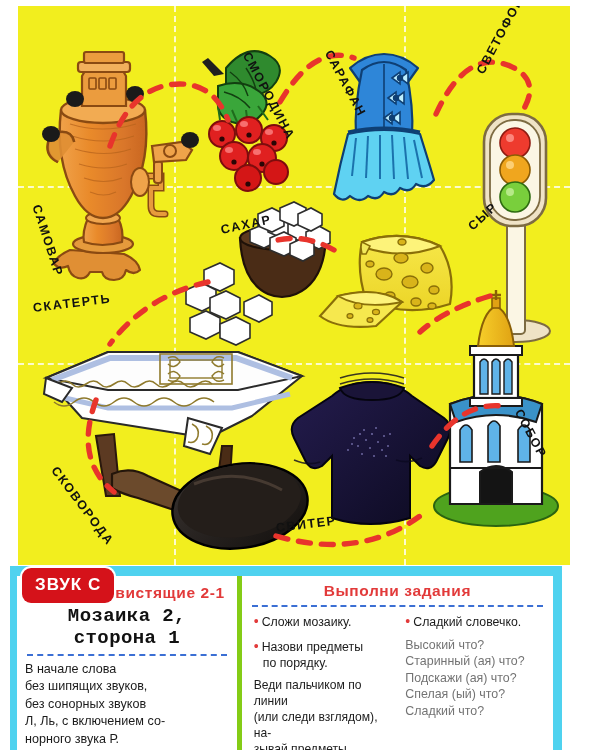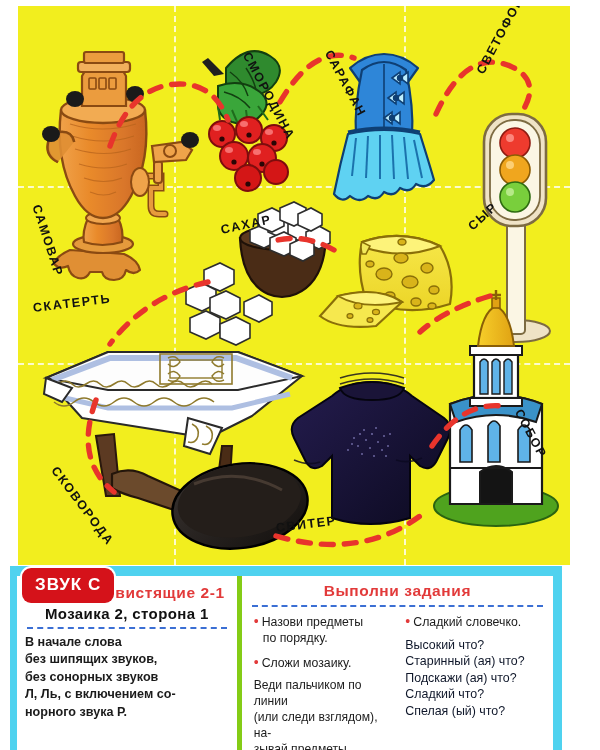--- a/index.html
+++ b/index.html
@@ -85,56 +85,56 @@
     color: #e23a3a;
     font-weight: bold;
     font-size: 15.5px;
     letter-spacing: .6px;
     text-align: center;
   }
   .c1 .redhead { text-align: right; padding-right: 4px; margin-top: 2px; }
   .blackhead {
     color: #111;
     font-weight: bold;
-    font-size: 15px;
+    font-size: 19px;
     letter-spacing: .4px;
     text-align: center;
     margin-top: 3px;
+    font-family: Liberation Mono, monospace;
   }
   .dashrule {
     border-top: 2px dashed #3b6fd4;
     margin: 5px 2px 5px 2px;
     height: 0;
   }
   .bodytext {
     font-size: 12.6px;
     line-height: 1.38;
     color: #1b1b1b;
     margin-top: 2px;
-    font-weight: bold;
   }
   .twocol { display: flex; flex: 1; }
   .tcol { width: 50%; padding: 0 6px 0 4px; }
   .tcol + .tcol { padding-left: 8px; }
   .bullet {
     font-size: 12.3px;
     line-height: 1.3;
     color: #1b1b1b;
     margin-bottom: 6px;
     padding-left: 9px;
     text-indent: -9px;
   }
   .bullet::before {
     content: "•";
     color: #e23a3a;
     font-size: 14px;
     margin-right: 3px;
   }
   .note { font-size: 12.1px; line-height: 1.32; color: #1b1b1b; }
-  .qline { font-size: 12.4px; line-height: 1.33; color: #0f172a; }
+  .qline { font-size: 12.4px; line-height: 1.33; color: #737373; }
 </style>
 </head>
 <body>
 
 <div id="page">
 
   <div id="board">
 
     <div class="gridline v" style="left:156px;"></div>
     <div class="gridline v" style="left:386px;"></div>
@@ -483,35 +483,35 @@
 норного звука Р.</div>
       </div>
 
       <div class="pcol c2">
         <div class="redhead">Выполни  задания</div>
         <div class="dashrule"></div>
 
         <div class="twocol">
 
           <div class="tcol">
+            <div class="bullet" style="white-space: pre-line;">Сложи мозаику.</div>
             <div class="bullet" style="white-space: pre-line;">Назови предметы
   по порядку.</div>
-            <div class="bullet" style="white-space: pre-line;">Сложи мозаику.</div>
             <div class="note" style="white-space: pre-line;">Веди пальчиком по линии
 (или следи взглядом), на-
 зывай предметы.</div>
           </div>
 
           <div class="tcol">
             <div class="bullet">Сладкий словечко.</div>
             <div class="qline">Высокий что?</div>
             <div class="qline">Старинный (ая) что?</div>
             <div class="qline">Подскажи (ая) что?</div>
+            <div class="qline">Спелая (ый) что?</div>
             <div class="qline">Сладкий что?</div>
-            <div class="qline">Спелая (ый) что?</div>
           </div>
 
         </div>
       </div>
     </div>
   </div>
 
 </div>
 
 </body></html>

